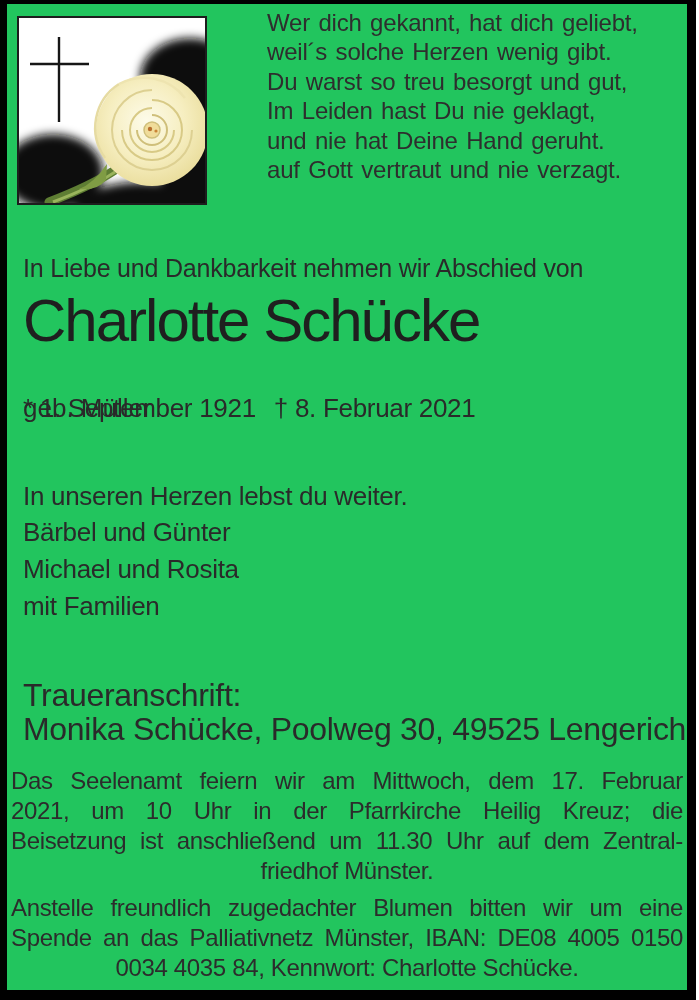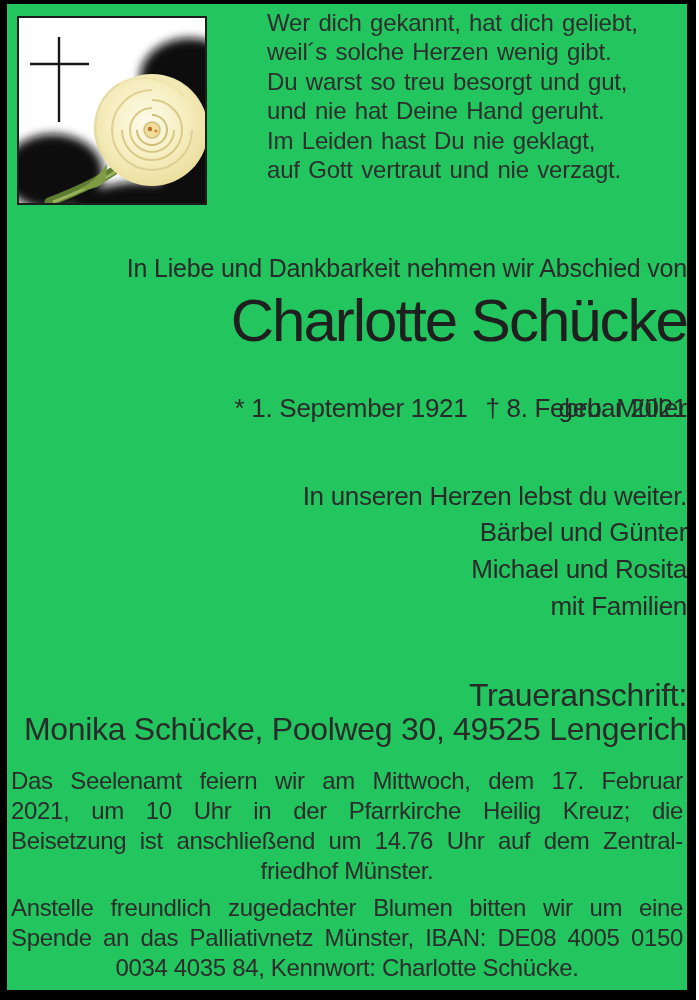--- a/index.html
+++ b/index.html
@@ -9,21 +9,21 @@
     height: 1000px;
     box-sizing: border-box;
     background: #22c55e;
     border: solid #000000;
     border-width: 4px 9px 10px 7px;
     font-family: "Liberation Sans", sans-serif;
     color: #2a2a2a;
     overflow: hidden;
   }
   .abs { position: absolute; }
-  .center { left: 16px; right: 0; text-align: right; }
+  .center { left: 16px; right: 0; text-align: left; }
 
   
   .photo {
     left: 10px; top: 12px;
     width: 186px; height: 185px;
     border: 2px solid #1d1d1d;
     background: #ffffff;
   }
   .photo svg { display: block; }
 
@@ -112,22 +112,22 @@
         <line x1="40" y1="19" x2="40" y2="104"></line>
         <line x1="11" y1="46" x2="70" y2="46"></line>
       </g>
     </svg>
   </div>
 
   <div class="abs poem">
     <div>Wer dich gekannt, hat dich geliebt,</div>
     <div>weil´s solche Herzen wenig gibt.</div>
     <div>Du warst so treu besorgt und gut,</div>
+    <div>Im Leiden hast Du nie geklagt,</div>
     <div>und nie hat Deine Hand geruht.</div>
-    <div>Im Leiden hast Du nie geklagt,</div>
     <div>auf Gott vertraut und nie verzagt.</div>
   </div>
 
   <div class="abs center intro">In Liebe und Dankbarkeit nehmen wir Abschied von</div>
 
   <div class="abs center name">Charlotte Schücke</div>
   <div class="abs center maiden">geb. Müller</div>
 
   <div class="abs center dates">
     <span class="birth">* 1. September 1921</span><span>† 8. Februar 2021</span>
@@ -142,21 +142,21 @@
   </div>
 
   <div class="abs center trauer">
     <div>Traueranschrift:</div>
     <div>Monika Schücke, Poolweg 30, 49525 Lengerich</div>
   </div>
 
   <div class="abs para para1">
     <div class="jline">Das Seelenamt feiern wir am Mittwoch, dem 17. Februar</div>
     <div class="jline">2021, um 10 Uhr in der Pfarrkirche Heilig Kreuz; die</div>
-    <div class="jline">Beisetzung ist anschließend um 14.76 Uhr auf dem Zentral-</div>
+    <div class="jline">Beisetzung ist anschließend um 11.30 Uhr auf dem Zentral-</div>
     <div class="lline">friedhof Münster.</div>
   </div>
 
   <div class="abs para para2">
     <div class="jline">Anstelle freundlich zugedachter Blumen bitten wir um eine</div>
     <div class="jline">Spende an das Palliativnetz Münster, IBAN: DE08 4005 0150</div>
     <div class="lline">0034 4035 84, Kennwort: Charlotte Schücke.</div>
   </div>
 
 </div>

